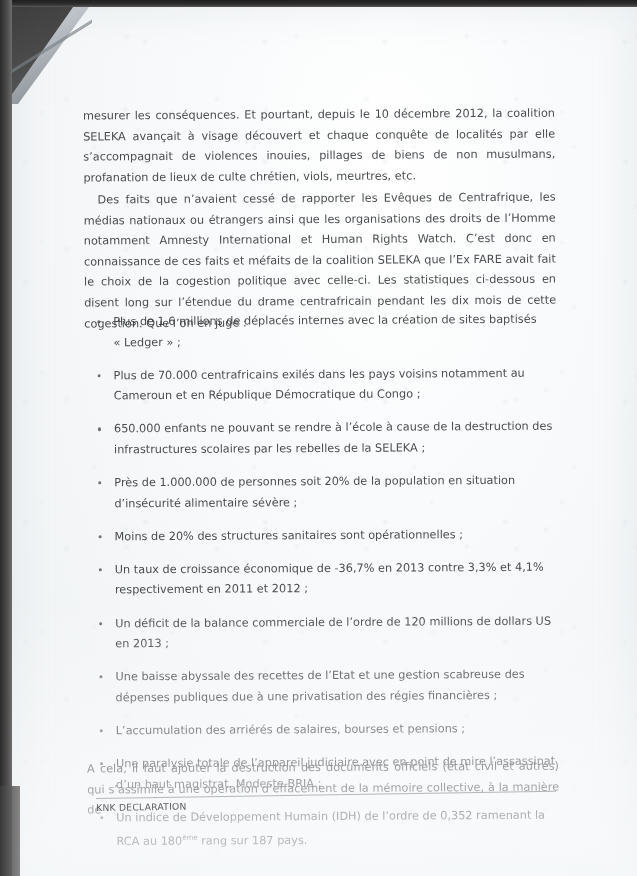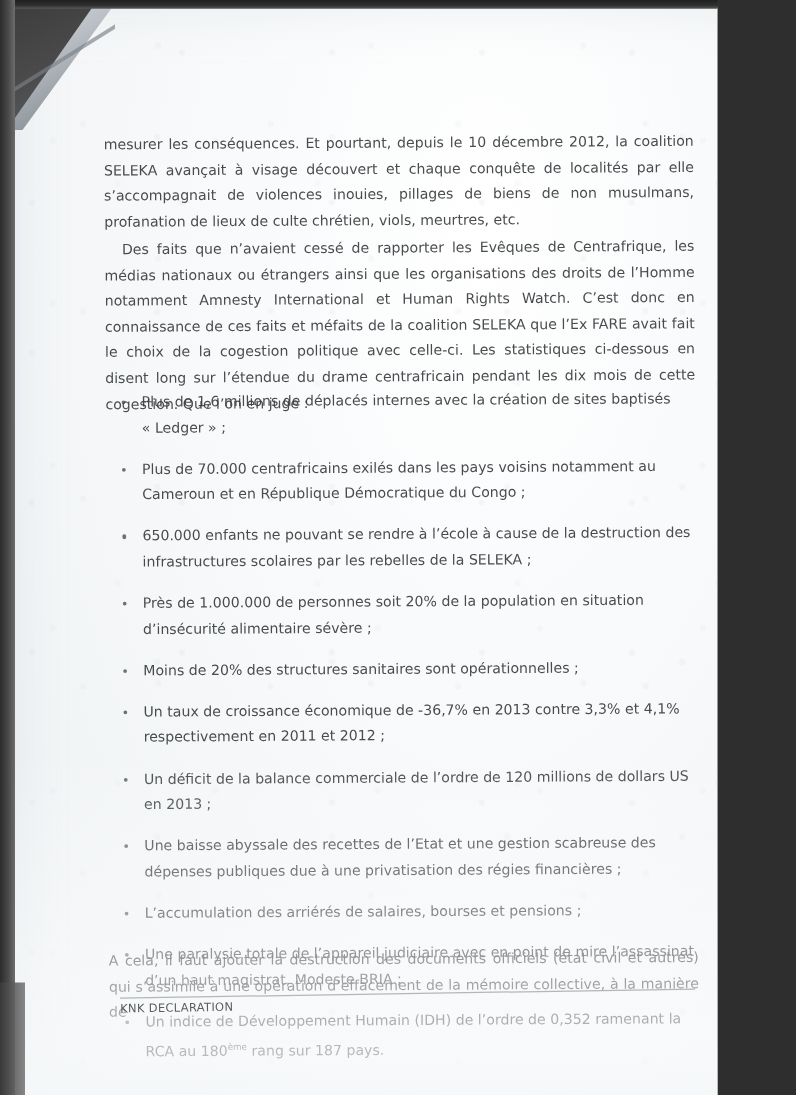--- a/index.html
+++ b/index.html
@@ -11,21 +11,21 @@
   body {
     width: 637px;
     height: 876px;
     overflow: hidden;
     font-family: "DejaVu Sans", sans-serif;
   }
 
   
   #scan {
     position: relative;
-    width: 574px;
+    width: 637px;
     height: 876px;
     background: #3b3b3b;
     overflow: hidden;
   }
 
   
   #paper {
     position: absolute;
     left: 11px;
     top: 6px;

